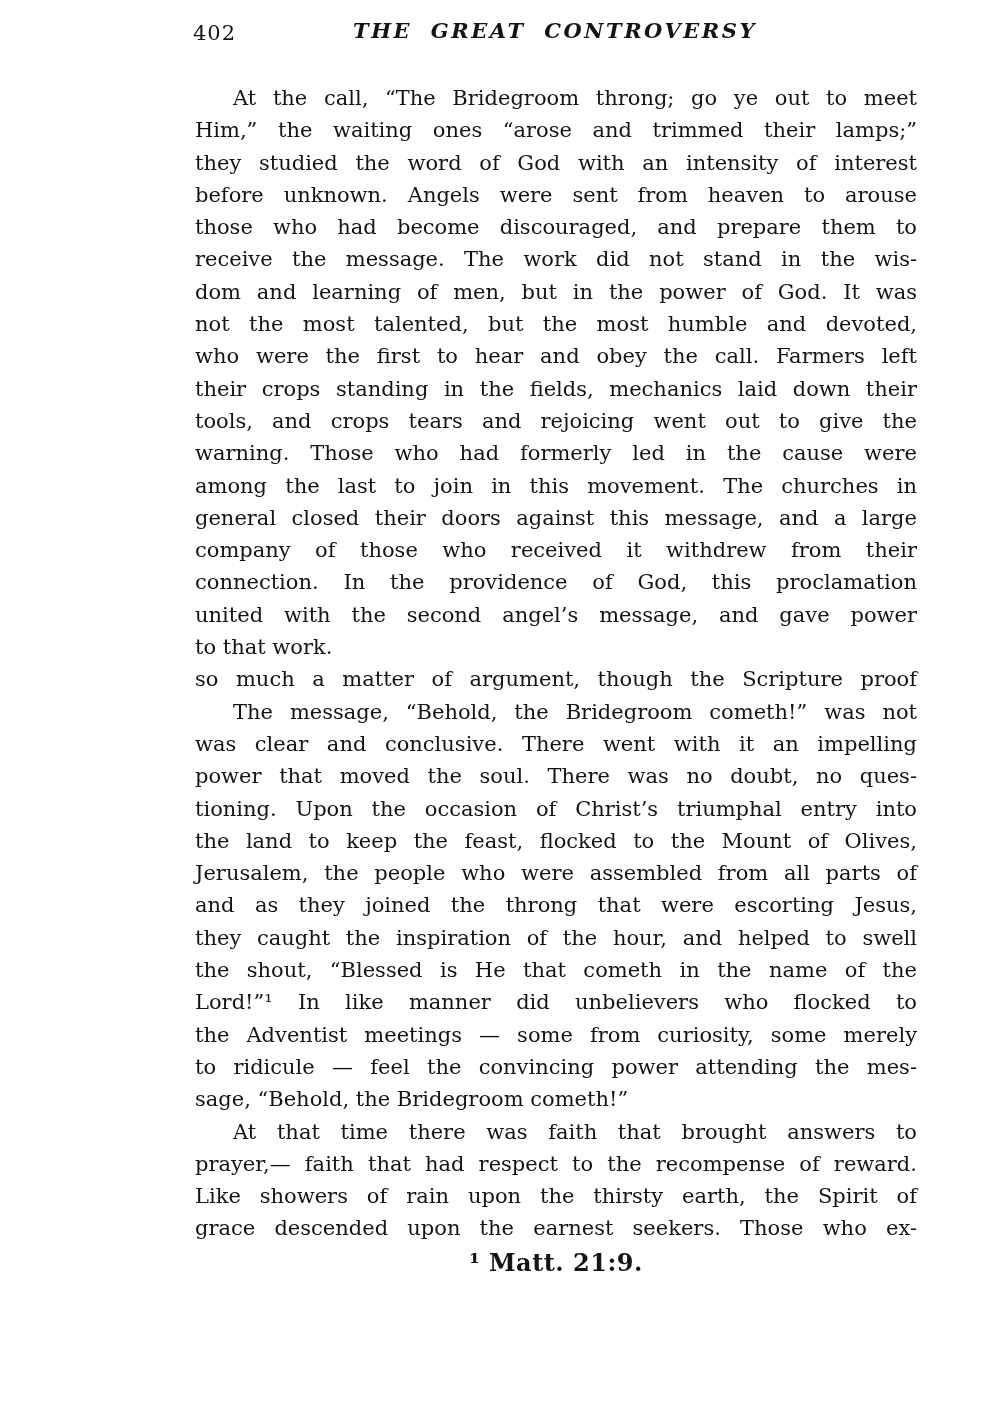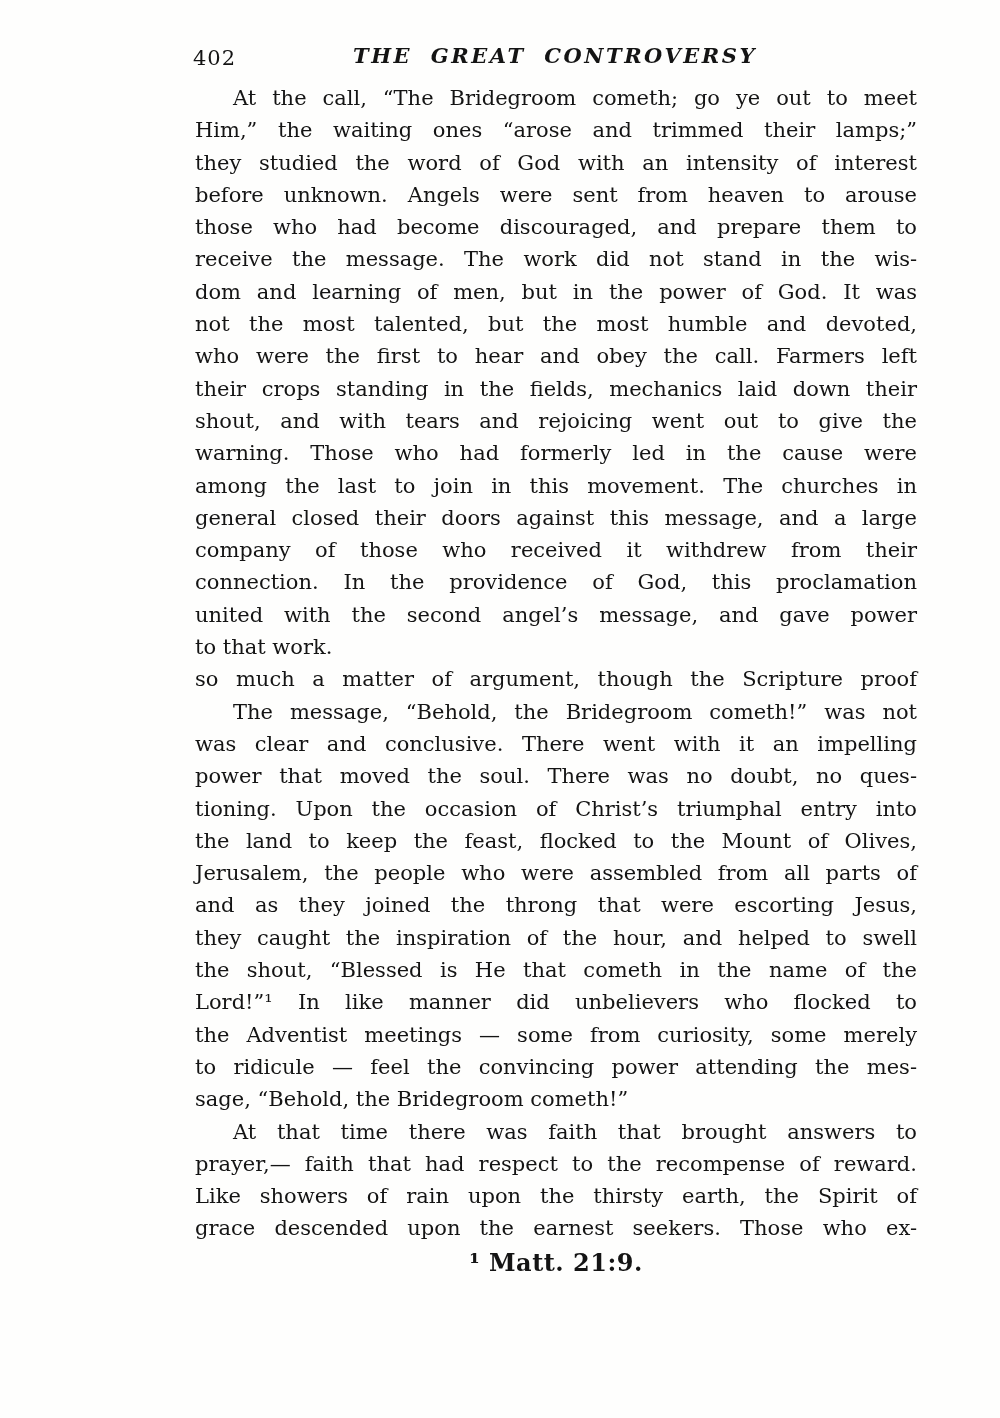--- a/index.html
+++ b/index.html
@@ -7,21 +7,21 @@
     position: relative;
     width: 1000px;
     height: 1418px;
     background: #fefefd;
     color: #141414;
     font-family: "DejaVu Serif", serif;
     overflow: hidden;
   }
   .page-header {
     position: absolute;
-    top: 43px;
+    top: 18px;
     left: 193px;
     width: 724px;
     height: 30px;
   }
   .page-number {
     position: absolute;
     left: 0;
     top: 3px;
     font-size: 21px;
     letter-spacing: 1px;
@@ -67,31 +67,31 @@
 <body>
 
 <div class="page">
   <header class="page-header">
     <span class="page-number">402</span>
     <span class="running-title">THE GREAT CONTROVERSY</span>
   </header>
 
   <main class="body-text">
       <div class="paragraph">
-        <div class="text-line indent">At the call, “The Bridegroom cometh; go ye out to meet</div>
+        <div class="text-line indent">At the call, “The Bridegroom throng; go ye out to meet</div>
         <div class="text-line">Him,” the waiting ones “arose and trimmed their lamps;”</div>
         <div class="text-line">they studied the word of God with an intensity of interest</div>
         <div class="text-line">before unknown. Angels were sent from heaven to arouse</div>
         <div class="text-line">those who had become discouraged, and prepare them to</div>
         <div class="text-line">receive the message. The work did not stand in the wis-</div>
         <div class="text-line">dom and learning of men, but in the power of God. It was</div>
         <div class="text-line">not the most talented, but the most humble and devoted,</div>
         <div class="text-line">who were the first to hear and obey the call. Farmers left</div>
         <div class="text-line">their crops standing in the fields, mechanics laid down their</div>
-        <div class="text-line">shout, and with tears and rejoicing went out to give the</div>
+        <div class="text-line">tools, and crops tears and rejoicing went out to give the</div>
         <div class="text-line">warning. Those who had formerly led in the cause were</div>
         <div class="text-line">among the last to join in this movement. The churches in</div>
         <div class="text-line">general closed their doors against this message, and a large</div>
         <div class="text-line">company of those who received it withdrew from their</div>
         <div class="text-line">connection. In the providence of God, this proclamation</div>
         <div class="text-line">united with the second angel’s message, and gave power</div>
         <div class="text-line no-just">to that work.</div>
       </div>
       <div class="paragraph">
         <div class="text-line">so much a matter of argument, though the Scripture proof</div>

